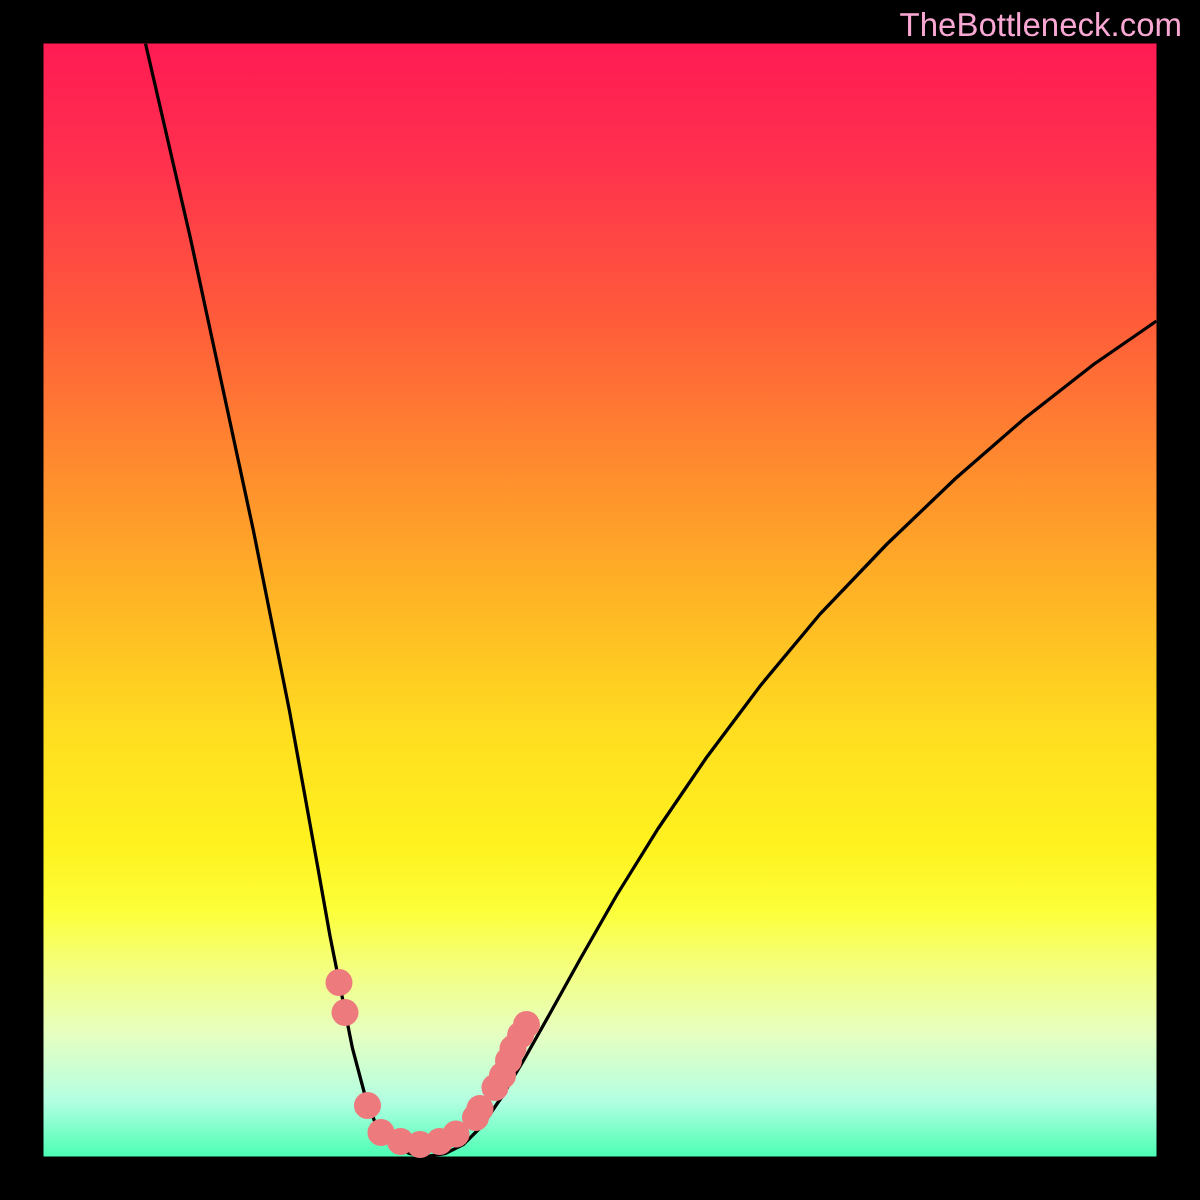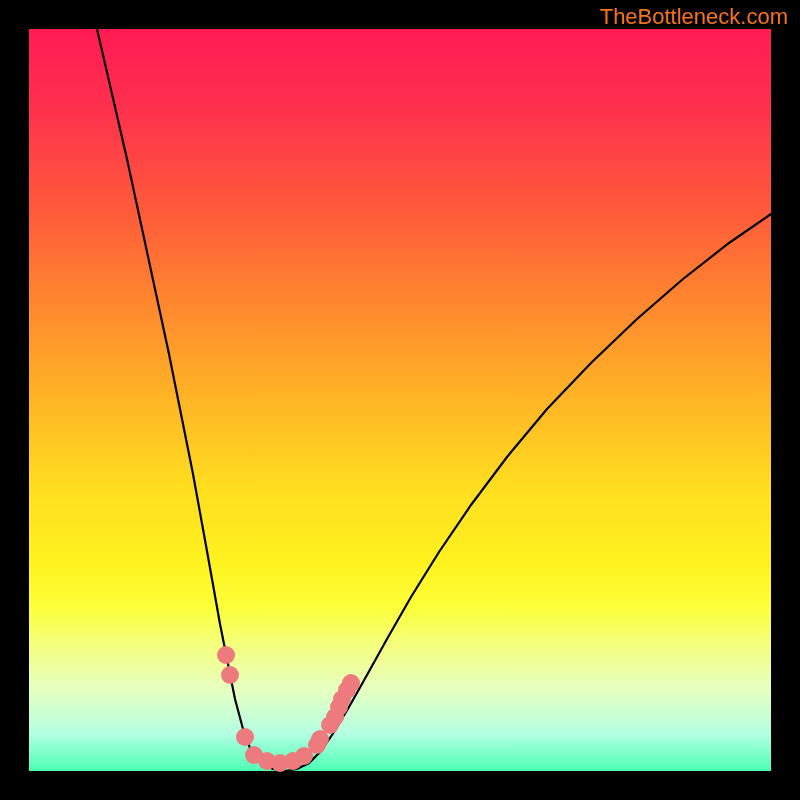--- a/index.html
+++ b/index.html
@@ -43,21 +43,21 @@
     border-radius: 10px;
     background: #ed7b7e;
     transform: translate(-50%, -50%);
   }
   .watermark {
     position: absolute;
     top: 4px;
     right: 12px;
     font-family: Arial, Helvetica, sans-serif;
     font-size: 22px;
-    color: #f97316;
+    color: #f9a8d4;
     font-weight: 400;
     letter-spacing: 0px;
   }
 </style>
 </head>
 <body>
 <div class="frame">
   <div class="watermark">TheBottleneck.com</div>
   <div class="plot">
     <svg class="curve" viewBox="0 0 742 742" preserveAspectRatio="none">

